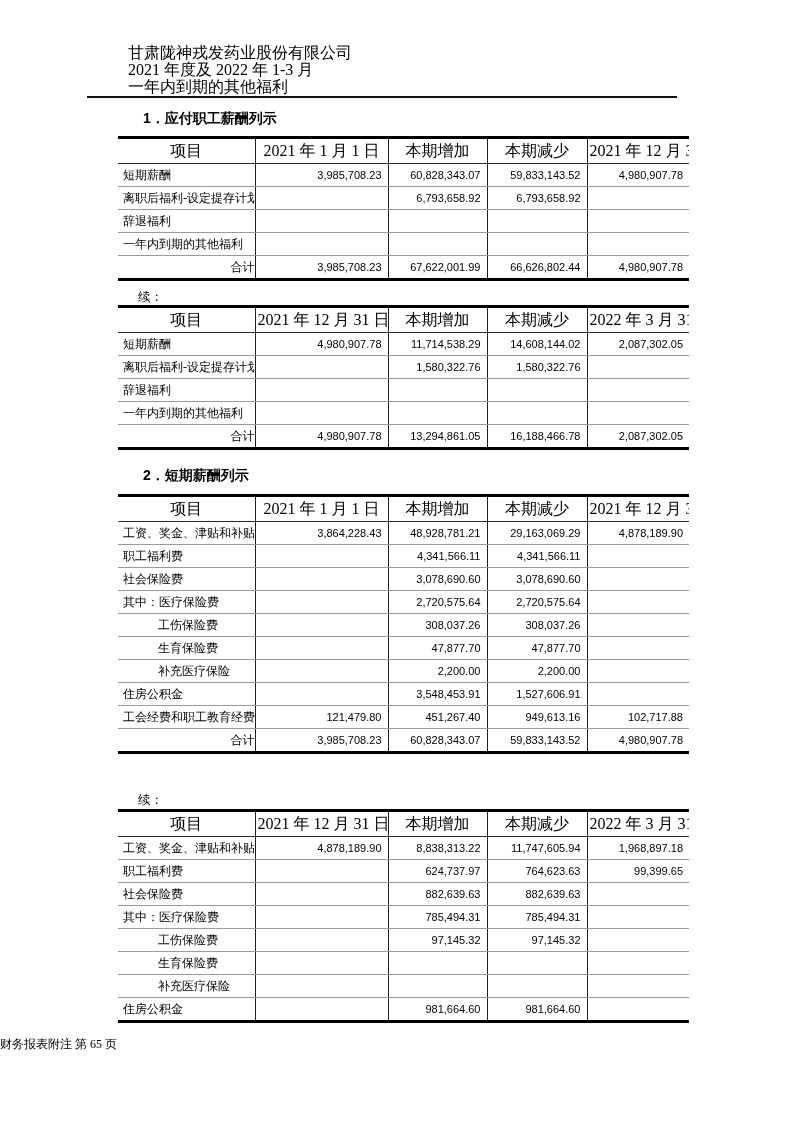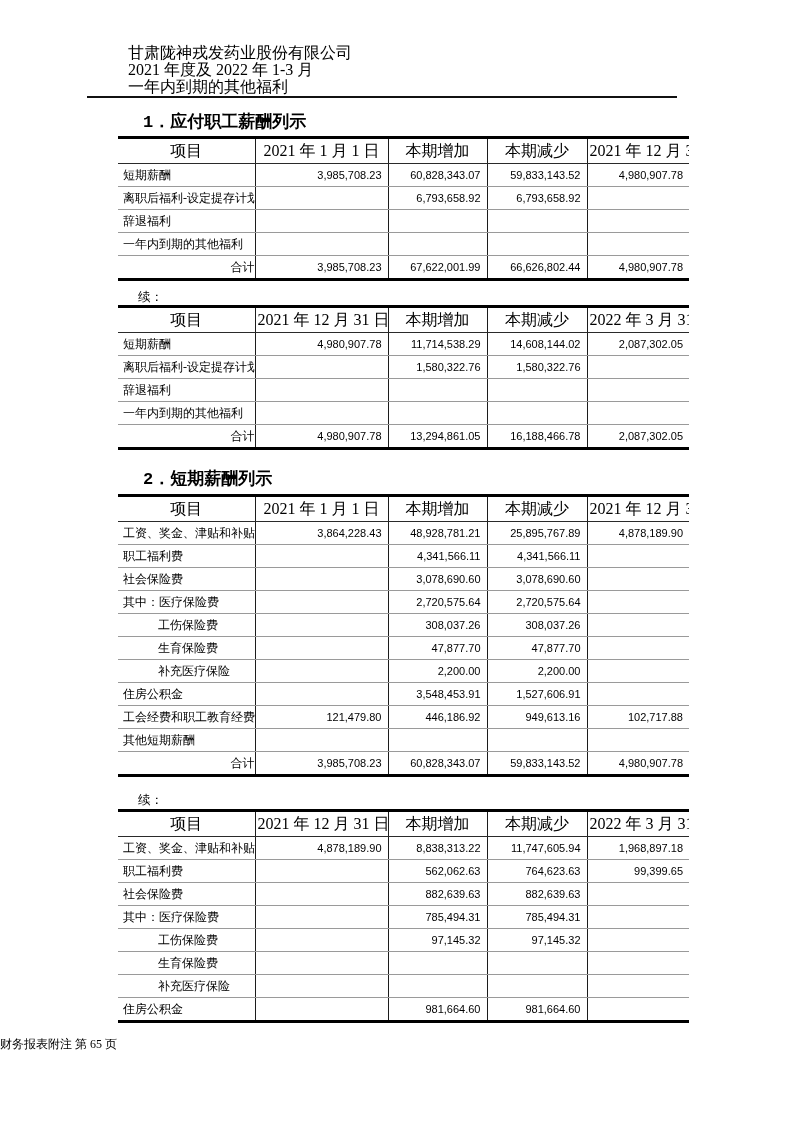--- a/index.html
+++ b/index.html
@@ -16,22 +16,22 @@
   .doc-header {
     position: absolute; left: 128px; top: 44px;
     font-size: 16px; line-height: 17px; white-space: nowrap;
   }
   .header-rule {
     position: absolute; left: 87px; top: 96px;
     width: 590px; height: 2px; background: #111;
   }
   .section-title {
     position: absolute; left: 143px;
-    font-family: Liberation Mono, monospace;
-    font-weight: bold; font-size: 17px; white-space: nowrap;
+    font-family: Liberation Sans, sans-serif;
+    font-weight: bold; font-size: 14px; white-space: nowrap;
   }
   .cont-label {
     position: absolute; left: 138px;
     font-size: 12.5px; white-space: nowrap;
   }
   .tbl-slot { position: absolute; left: 118px; }
 
   table.fin-table {
     border-collapse: collapse; table-layout: fixed;
     width: 571px;
@@ -214,21 +214,21 @@
             <th>本期增加</th>
             <th>本期减少</th>
             <th>2021 年 12 月 31 日</th>
           </tr>
         </thead>
         <tbody>
           <tr>
             <td class="lbl">工资、奖金、津贴和补贴</td>
             <td class="num">3,864,228.43</td>
             <td class="num">48,928,781.21</td>
-            <td class="num">25,895,767.89</td>
+            <td class="num">29,163,069.29</td>
             <td class="num">4,878,189.90</td>
           </tr>
           <tr>
             <td class="lbl">职工福利费</td>
             <td class="num"></td>
             <td class="num">4,341,566.11</td>
             <td class="num">4,341,566.11</td>
             <td class="num"></td>
           </tr>
           <tr>
@@ -269,30 +269,23 @@
           <tr>
             <td class="lbl">住房公积金</td>
             <td class="num"></td>
             <td class="num">3,548,453.91</td>
             <td class="num">1,527,606.91</td>
             <td class="num"></td>
           </tr>
           <tr>
             <td class="lbl">工会经费和职工教育经费</td>
             <td class="num">121,479.80</td>
-            <td class="num">446,186.92</td>
+            <td class="num">451,267.40</td>
             <td class="num">949,613.16</td>
             <td class="num">102,717.88</td>
-          </tr>
-          <tr>
-            <td class="lbl">其他短期薪酬</td>
-            <td class="num"></td>
-            <td class="num"></td>
-            <td class="num"></td>
-            <td class="num"></td>
           </tr>
           <tr>
             <td class="lbl total">合计</td>
             <td class="num">3,985,708.23</td>
             <td class="num">60,828,343.07</td>
             <td class="num">59,833,143.52</td>
             <td class="num">4,980,907.78</td>
           </tr>
         </tbody>
       </table>
@@ -322,21 +315,21 @@
           <tr>
             <td class="lbl">工资、奖金、津贴和补贴</td>
             <td class="num">4,878,189.90</td>
             <td class="num">8,838,313.22</td>
             <td class="num">11,747,605.94</td>
             <td class="num">1,968,897.18</td>
           </tr>
           <tr>
             <td class="lbl">职工福利费</td>
             <td class="num"></td>
-            <td class="num">562,062.63</td>
+            <td class="num">624,737.97</td>
             <td class="num">764,623.63</td>
             <td class="num">99,399.65</td>
           </tr>
           <tr>
             <td class="lbl">社会保险费</td>
             <td class="num"></td>
             <td class="num">882,639.63</td>
             <td class="num">882,639.63</td>
             <td class="num"></td>
           </tr>

